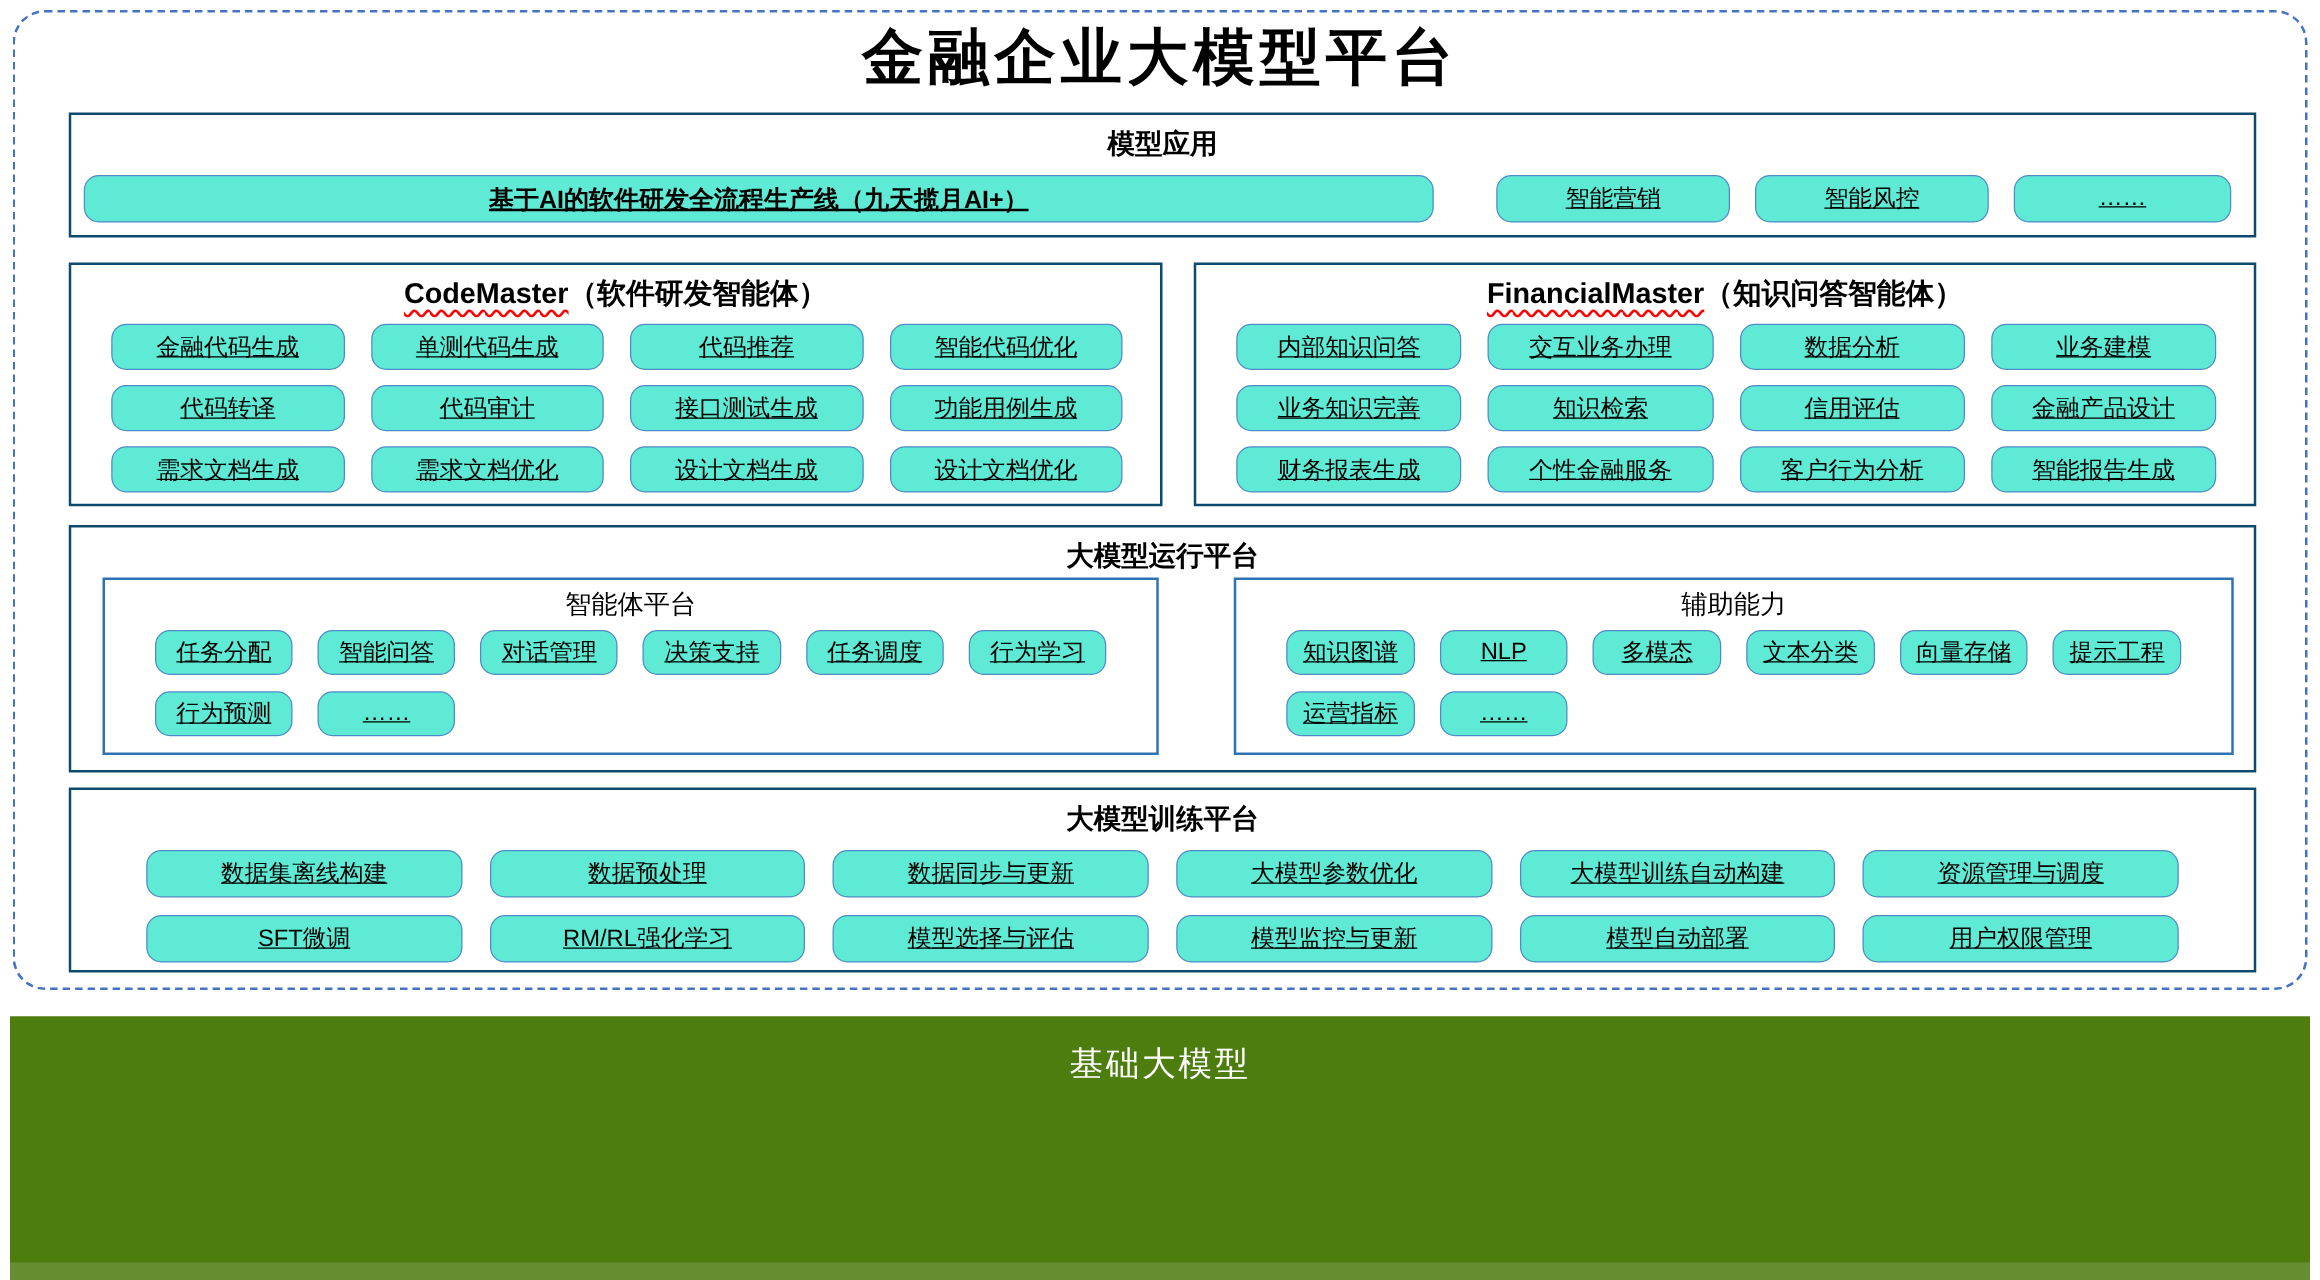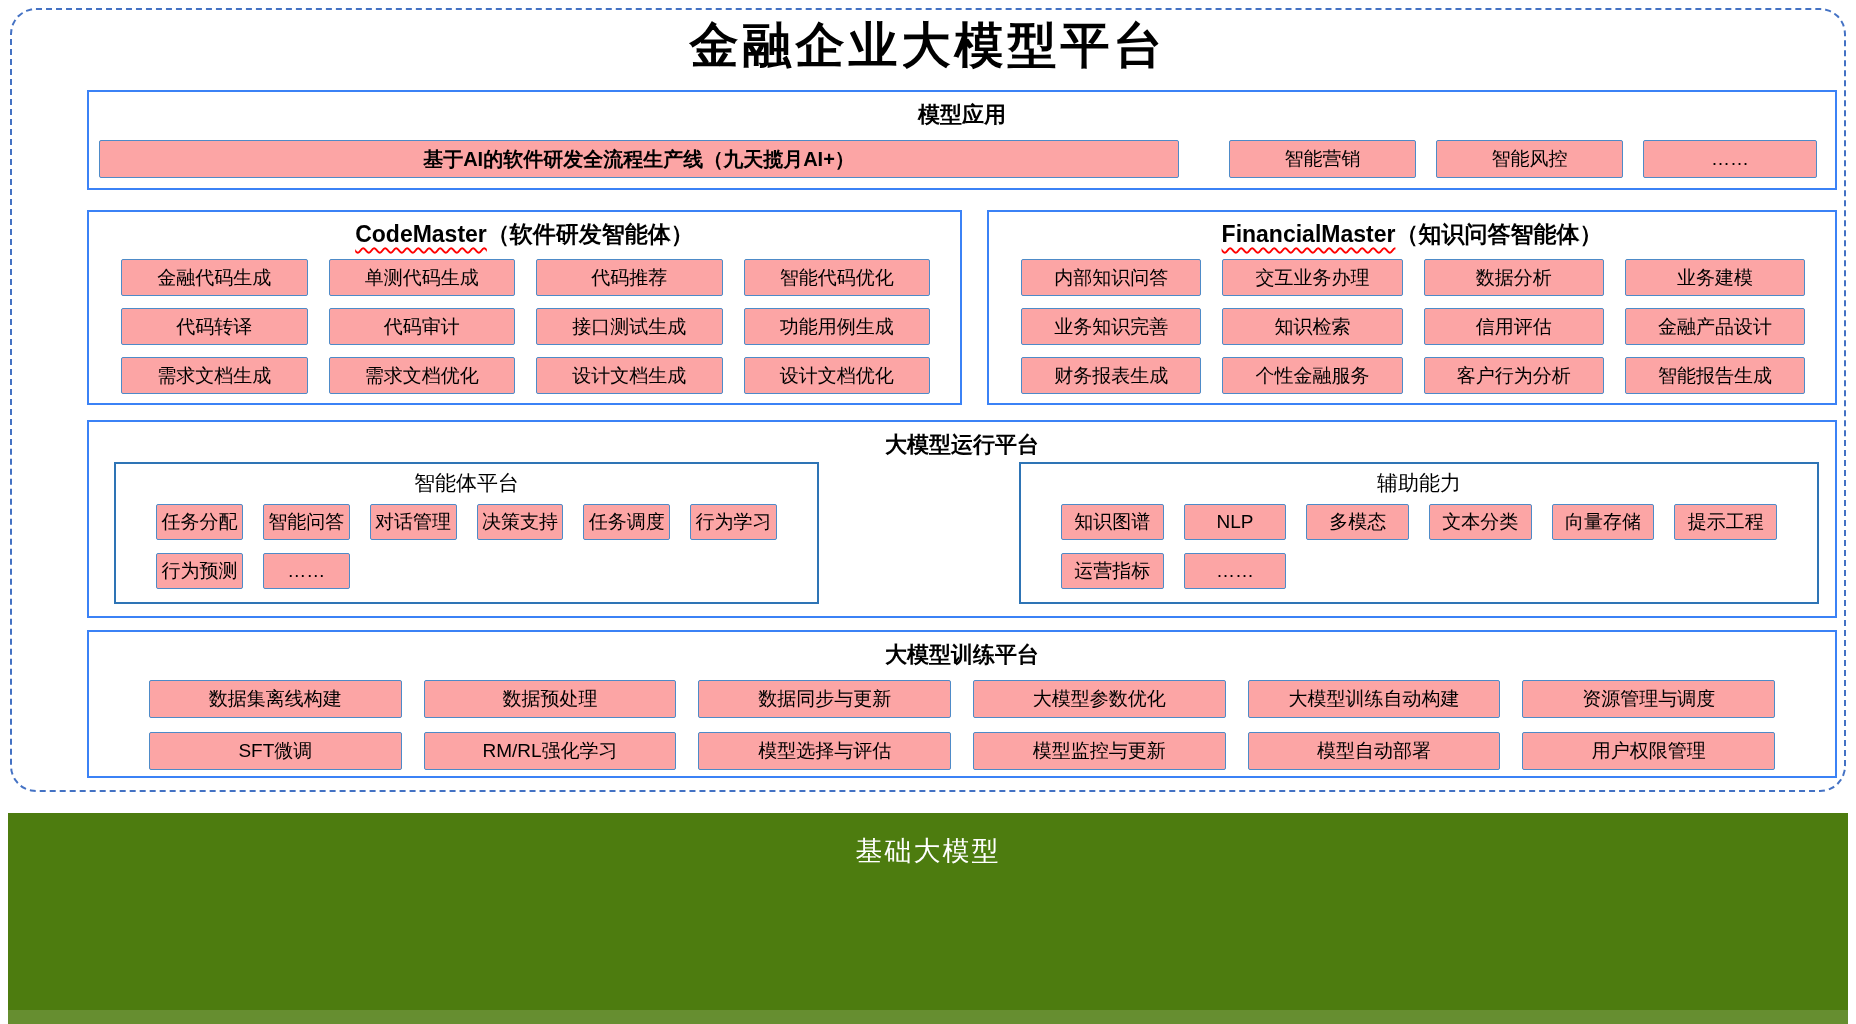--- a/index.html
+++ b/index.html
@@ -17,28 +17,28 @@
   }
 
   
   .main-title {
     position:absolute; left:0; top:16px; width:100%; text-align:center;
     font-family:"DejaVu Serif","Liberation Serif",serif;
     font-weight:bold; font-size:49px; letter-spacing:4px; line-height:1.2;
   }
 
   
-  .sec { position:absolute; border:2px solid #3b82f6; background:#fff;margin-left:32px; }
+  .sec { position:absolute; border:2px solid #0c4a6e; background:#fff; }
   .sec-header { text-align:center; font-weight:bold; font-size:22px; padding-top:8px; }
 
   
   .box {
-    border:1.5px solid #4E8BC8; border-radius:2px; background:#fca5a5;
+    border:1.5px solid #4E8BC8; border-radius:12px; background:#5eead4;
     display:flex; align-items:center; justify-content:center;
-    font-size:19px; white-space:nowrap; overflow:hidden;
+    font-size:19px; white-space:nowrap; overflow:hidden;text-decoration:underline;
   }
 
   
   .sec-apps { left:55px; top:90px; width:1750px; height:100px; }
   .apps-row { position:absolute; left:10px; top:48px; display:flex; }
   .apps-row .long-box { width:1080px; height:38px; font-weight:bold; font-size:20px; margin-right:50px; }
   .apps-row .app-box { width:187px; height:38px; margin-right:20px; }
   .apps-row .app-box:last-child { width:174px; margin-right:0; }
 
   
@@ -53,21 +53,21 @@
   }
   .agent-grid {
     display:grid; grid-template-columns:repeat(4,1fr);
     gap:12px 21px; padding:9px 30px 0 32px;
   }
   .agent-grid .box { height:37px; }
 
   
   .sec-runtime { left:55px; top:420px; width:1750px; height:198px; }
   .sub-box { position:absolute; top:40px; height:142px; border:2px solid #2E74B5; background:#fff; }
-  .sub-agent { left:25px; width:705px; }
+  .sub-agent { left:25px; width:845px; }
   .sub-aux { left:930px; width:800px; }
   .sub-title { text-align:center; font-size:21px; font-weight:normal; margin-top:5px; }
   .sub-grid { display:grid; grid-template-columns:repeat(6,1fr); gap:13px 20px; padding:7px 40px 0; }
   .sub-grid .box { height:36px; }
 
   
   .sec-training { left:55px; top:630px; width:1750px; height:148px; }
   .train-grid { display:grid; grid-template-columns:repeat(6,1fr); gap:14px 22px; padding:10px 60px 0; }
   .train-grid .box { height:38px; }
 

